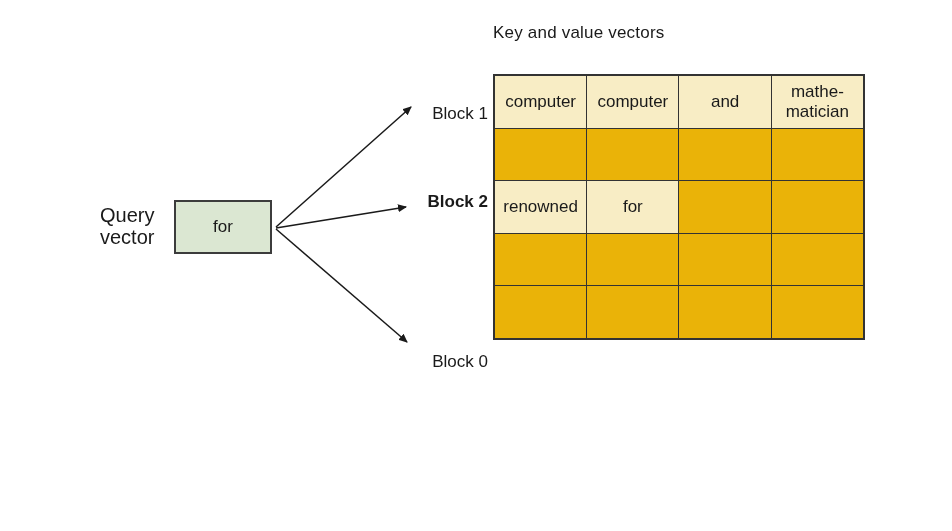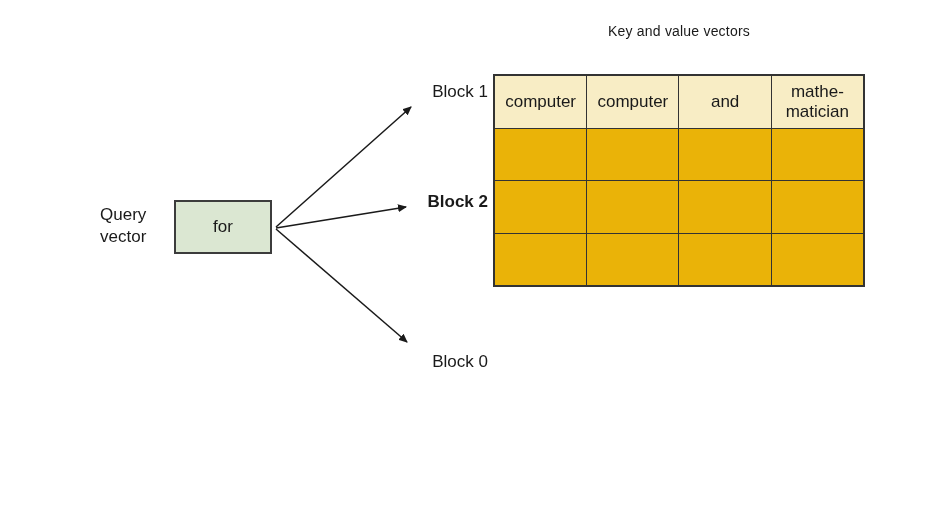--- a/index.html
+++ b/index.html
@@ -7,28 +7,28 @@
     width: 952px; height: 531px;
     position: relative;
     background: #ffffff;
     font-family: "Liberation Sans", sans-serif;
     color: #1a1a1a;
     overflow: hidden;
   }
   .title {
     position: absolute;
     left: 493px; top: 23px; width: 372px;
-    text-align: center;
-    font-size: 14px;
+    text-align: left;
+    font-size: 17px;
     letter-spacing: 0.2px;
   }
   .query-label {
     position: absolute;
     left: 100px; top: 204px;
-    font-size: 17px;
+    font-size: 20px;
     line-height: 22px;
     white-space: pre-line;
   }
   .query-box {
     position: absolute;
     left: 174px; top: 200px;
     width: 94px; height: 50px;
     background: #dbe7d2;
     border: 2px solid #3c3c3c;
     display: flex; align-items: center; justify-content: center;
@@ -40,21 +40,21 @@
     pointer-events: none;
   }
   .arrows-layer line { stroke: #1a1a1a; stroke-width: 1.5; }
   .block-label {
     position: absolute;
     left: 396px; width: 92px;
     text-align: right;
     font-size: 17px;
     line-height: 20px;
   }
-  .block-label.b1 { top: 82px; }
+  .block-label.b1 { top: 104px; }
   .block-label.b2 { top: 192px; font-weight: bold; }
   .block-label.b0 { top: 352px; }
   .kv-table {
     position: absolute;
     left: 493px; top: 74px;
     width: 372px;
     border-collapse: collapse;
     table-layout: fixed;
     background: #eab308;
     border: 2px solid #333333;
@@ -109,20 +109,26 @@
       <td class="hl">mathe-
 matician</td>
     </tr>
     <tr>
       <td></td>
       <td></td>
       <td></td>
       <td></td>
     </tr>
     <tr>
+      <td class="hl">renowned</td>
+      <td class="hl">for</td>
+      <td></td>
+      <td></td>
+    </tr>
+    <tr>
       <td></td>
       <td></td>
       <td></td>
       <td></td>
     </tr>
     <tr>
       <td></td>
       <td></td>
       <td></td>
       <td></td>

